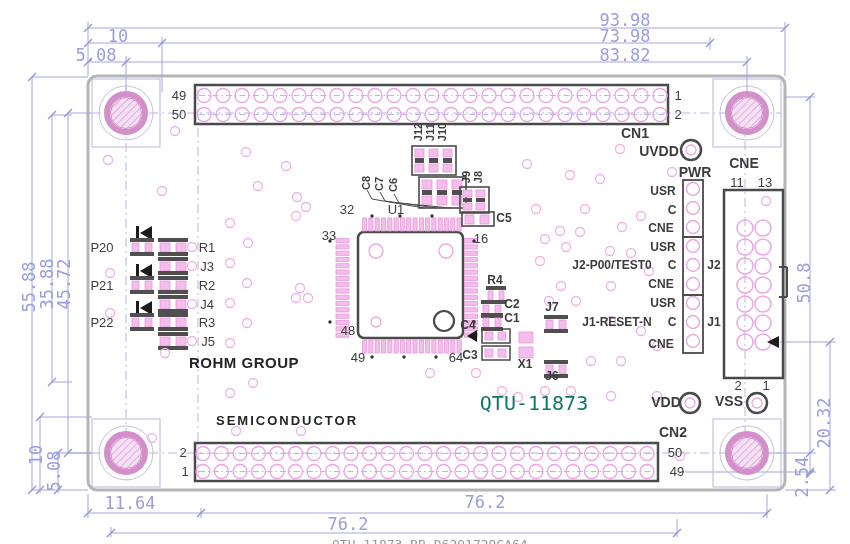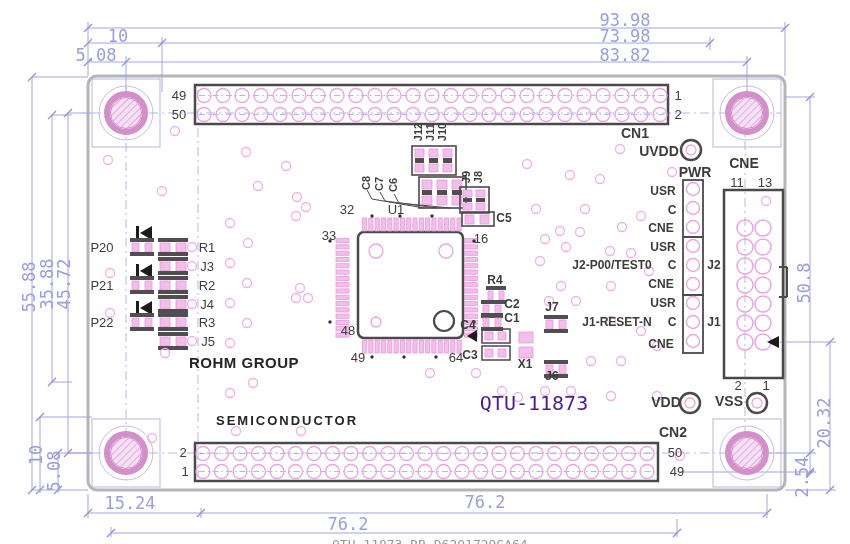--- a/index.html
+++ b/index.html
@@ -6,21 +6,21 @@
   #canvas{position:relative;width:850px;height:544px;background:#ffffff;overflow:hidden;
           font-family:"Liberation Sans",sans-serif;}
   #pcb-svg{position:absolute;left:0;top:0;z-index:1;}
   .lbl{position:absolute;transform:translate(-50%,-50%);white-space:nowrap;z-index:2;line-height:1;}
   .rot{transform:translate(-50%,-50%) rotate(-90deg);}
   .dim{color:#9a9ede;font-family:"DejaVu Sans Mono",monospace;font-size:17px;font-weight:400;}
   .silk{color:#3c3c3c;font-weight:normal;font-size:13px;}
   .silk14{color:#3c3c3c;font-weight:bold;font-size:14px;}
   .silk12{color:#3c3c3c;font-weight:bold;font-size:12px;text-align:center;}
   .silk11{color:#3c3c3c;font-weight:bold;font-size:11px;}
-  .gray-mono{color:#4c1d95;font-family:"DejaVu Sans Mono",monospace;font-size:20px;font-weight:400;}
+  .gray-mono{color:#0f766e;font-family:"DejaVu Sans Mono",monospace;font-size:20px;font-weight:400;}
   .logo-rohm{color:#252525;font-weight:900;font-size:15px;letter-spacing:.5px;}
   .logo-lapis{color:#1f1f1f;font-weight:900;font-size:45px;letter-spacing:1px;}
   .logo-semi{color:#252525;font-weight:800;font-size:13px;letter-spacing:2px;margin-left:40px;}
   .clip-cap{position:absolute;left:332px;top:537px;z-index:2;color:#9a9a9a;
             font-family:"DejaVu Sans Mono",monospace;font-size:13px;white-space:nowrap;}
 </style>
 </head>
 <body>
 
 <div id="canvas">
@@ -528,21 +528,21 @@
   <span class="lbl dim" style="left:625px;top:20px">93.98</span>
   <span class="lbl dim" style="left:625px;top:36px">73.98</span>
   <span class="lbl dim" style="left:625px;top:55px">83.82</span>
   <span class="lbl dim" style="left:118px;top:36px">10</span>
   <span class="lbl dim" style="left:96px;top:55px">5.08</span>
   <span class="lbl dim rot" style="left:29px;top:287px">55.88</span>
   <span class="lbl dim rot" style="left:47px;top:284px">35.88</span>
   <span class="lbl dim rot" style="left:64px;top:284px">45.72</span>
   <span class="lbl dim rot" style="left:36px;top:455px">10</span>
   <span class="lbl dim rot" style="left:54px;top:471px">5.08</span>
-  <span class="lbl dim" style="left:130px;top:503px">15.24</span>
+  <span class="lbl dim" style="left:130px;top:503px">11.64</span>
   <span class="lbl dim" style="left:485px;top:502px">76.2</span>
   <span class="lbl dim" style="left:348px;top:524px">76.2</span>
   <span class="lbl dim rot" style="left:804px;top:283px">50.8</span>
   <span class="lbl dim rot" style="left:824px;top:423px">20.32</span>
   <span class="lbl dim rot" style="left:802px;top:477px">2.54</span>
 
   <span class="lbl silk" style="left:179px;top:95px">49</span>
   <span class="lbl silk" style="left:179px;top:114px">50</span>
   <span class="lbl silk" style="left:678px;top:95px">1</span>
   <span class="lbl silk" style="left:678px;top:114px">2</span>

